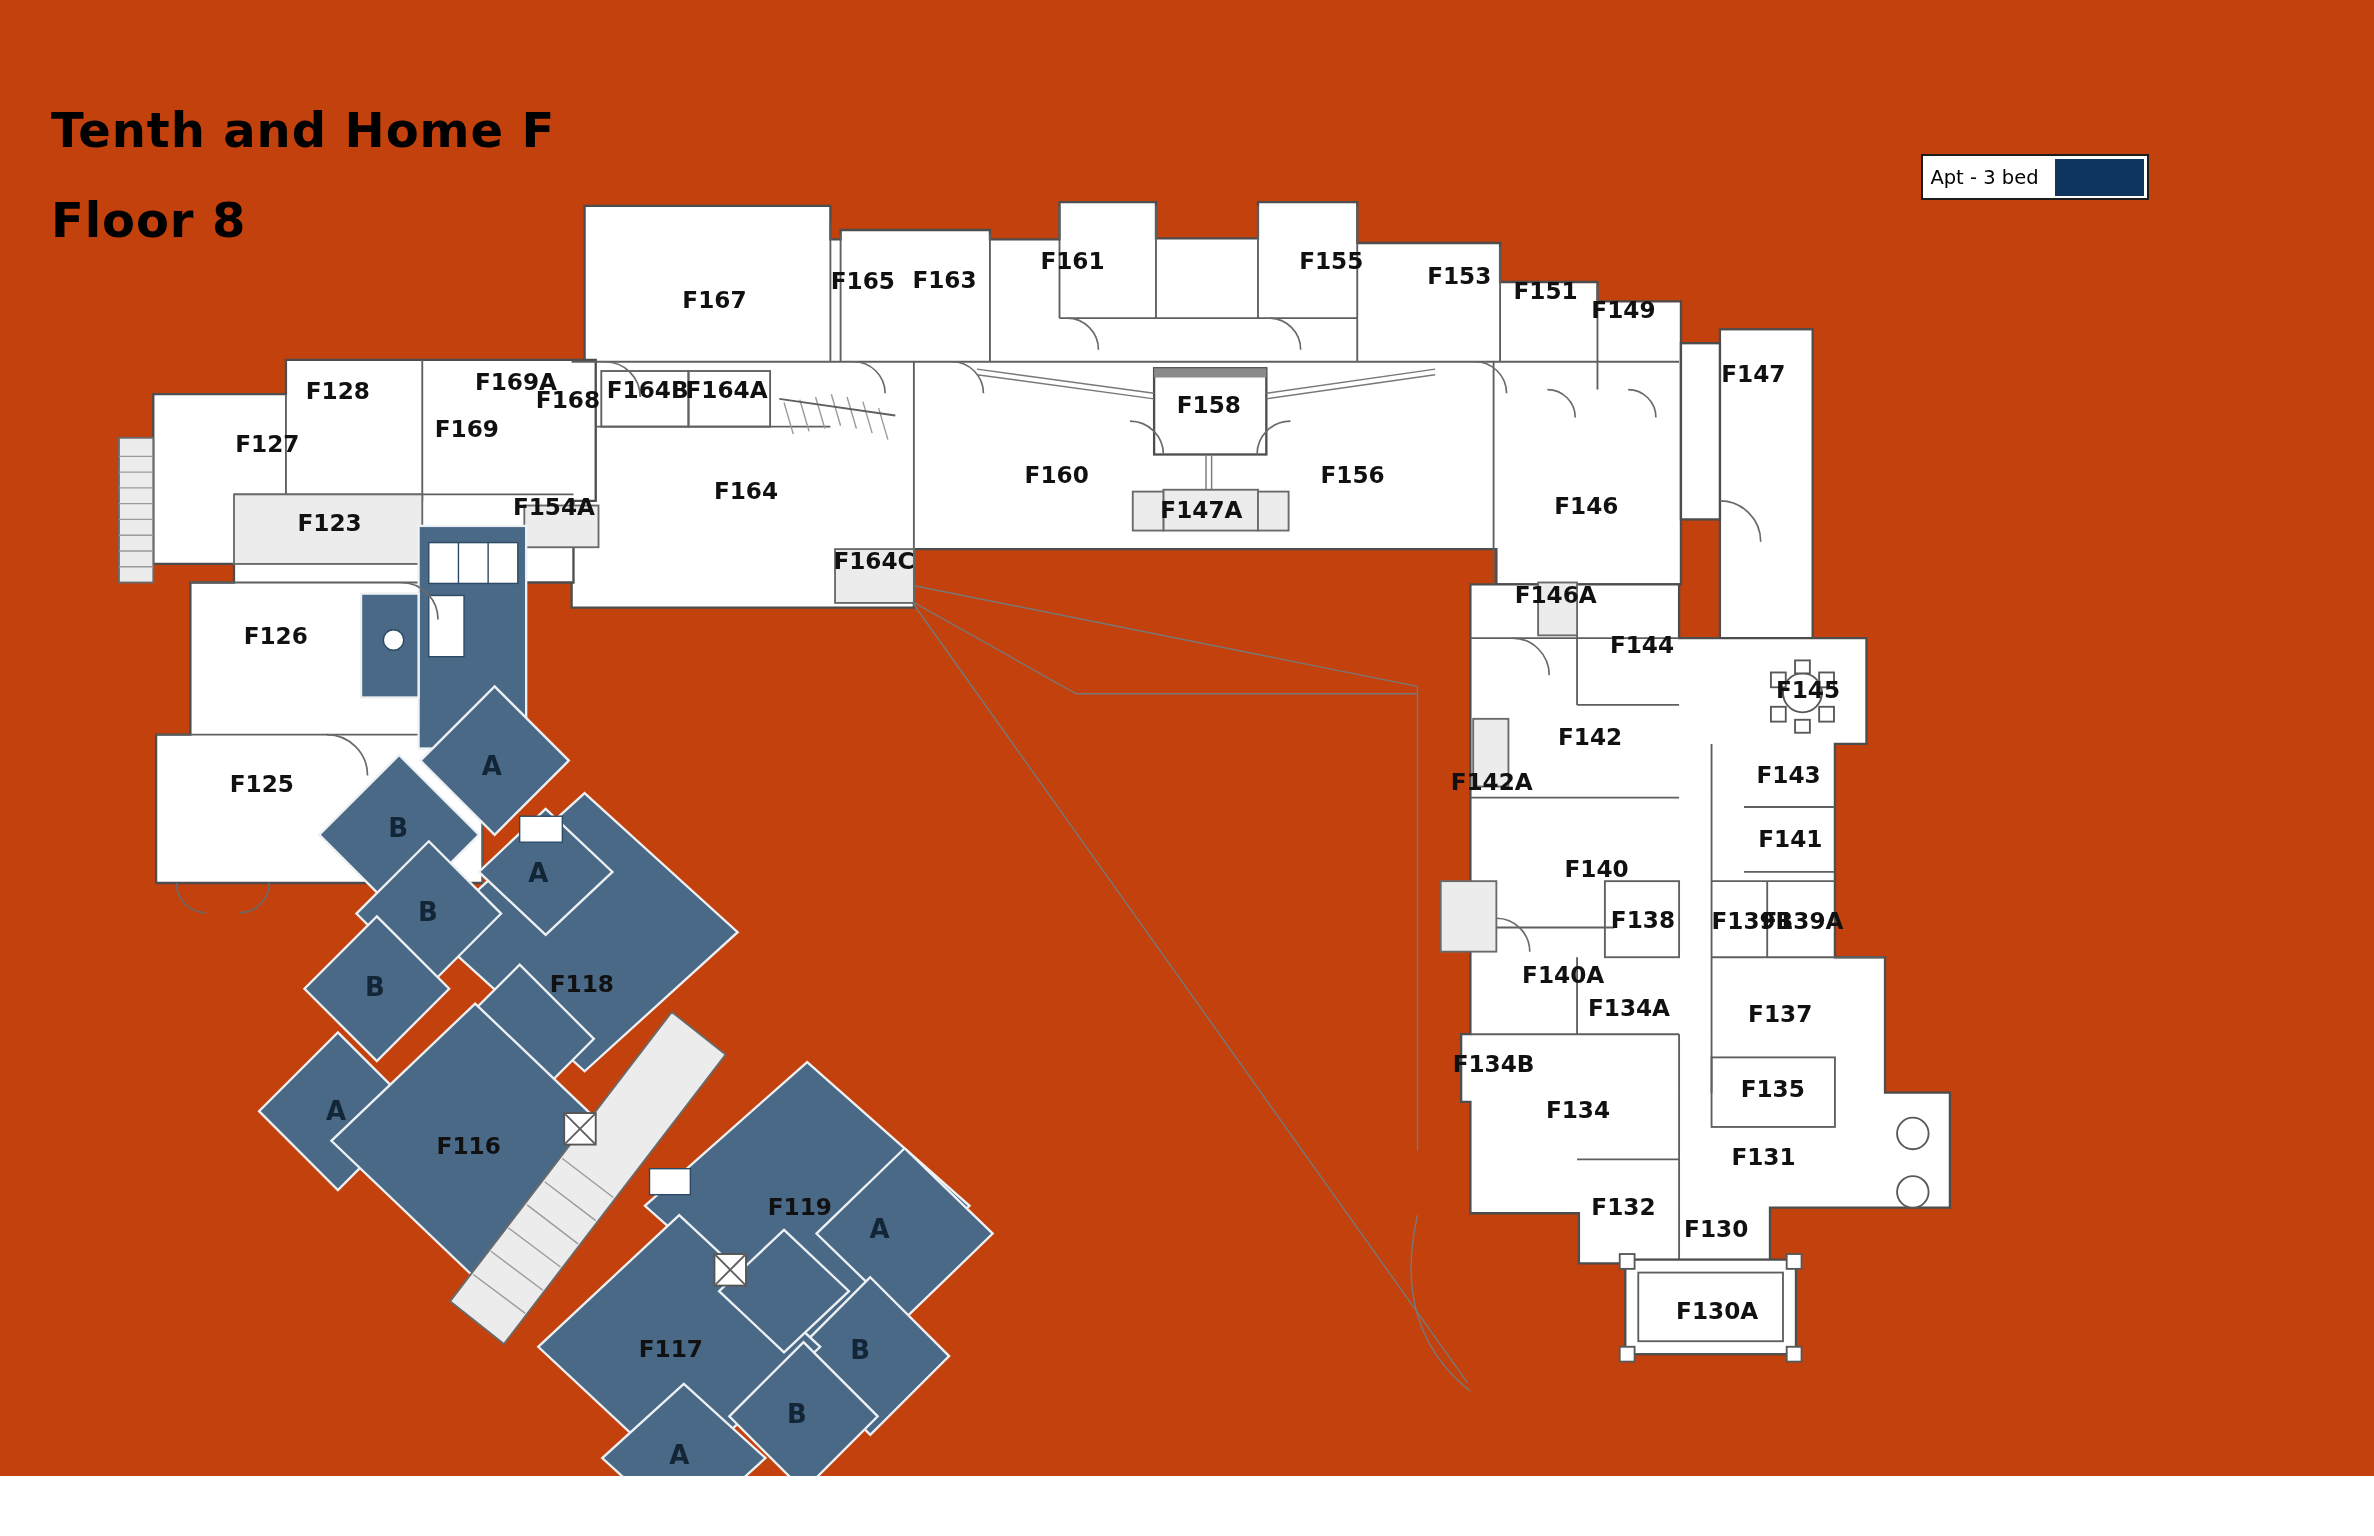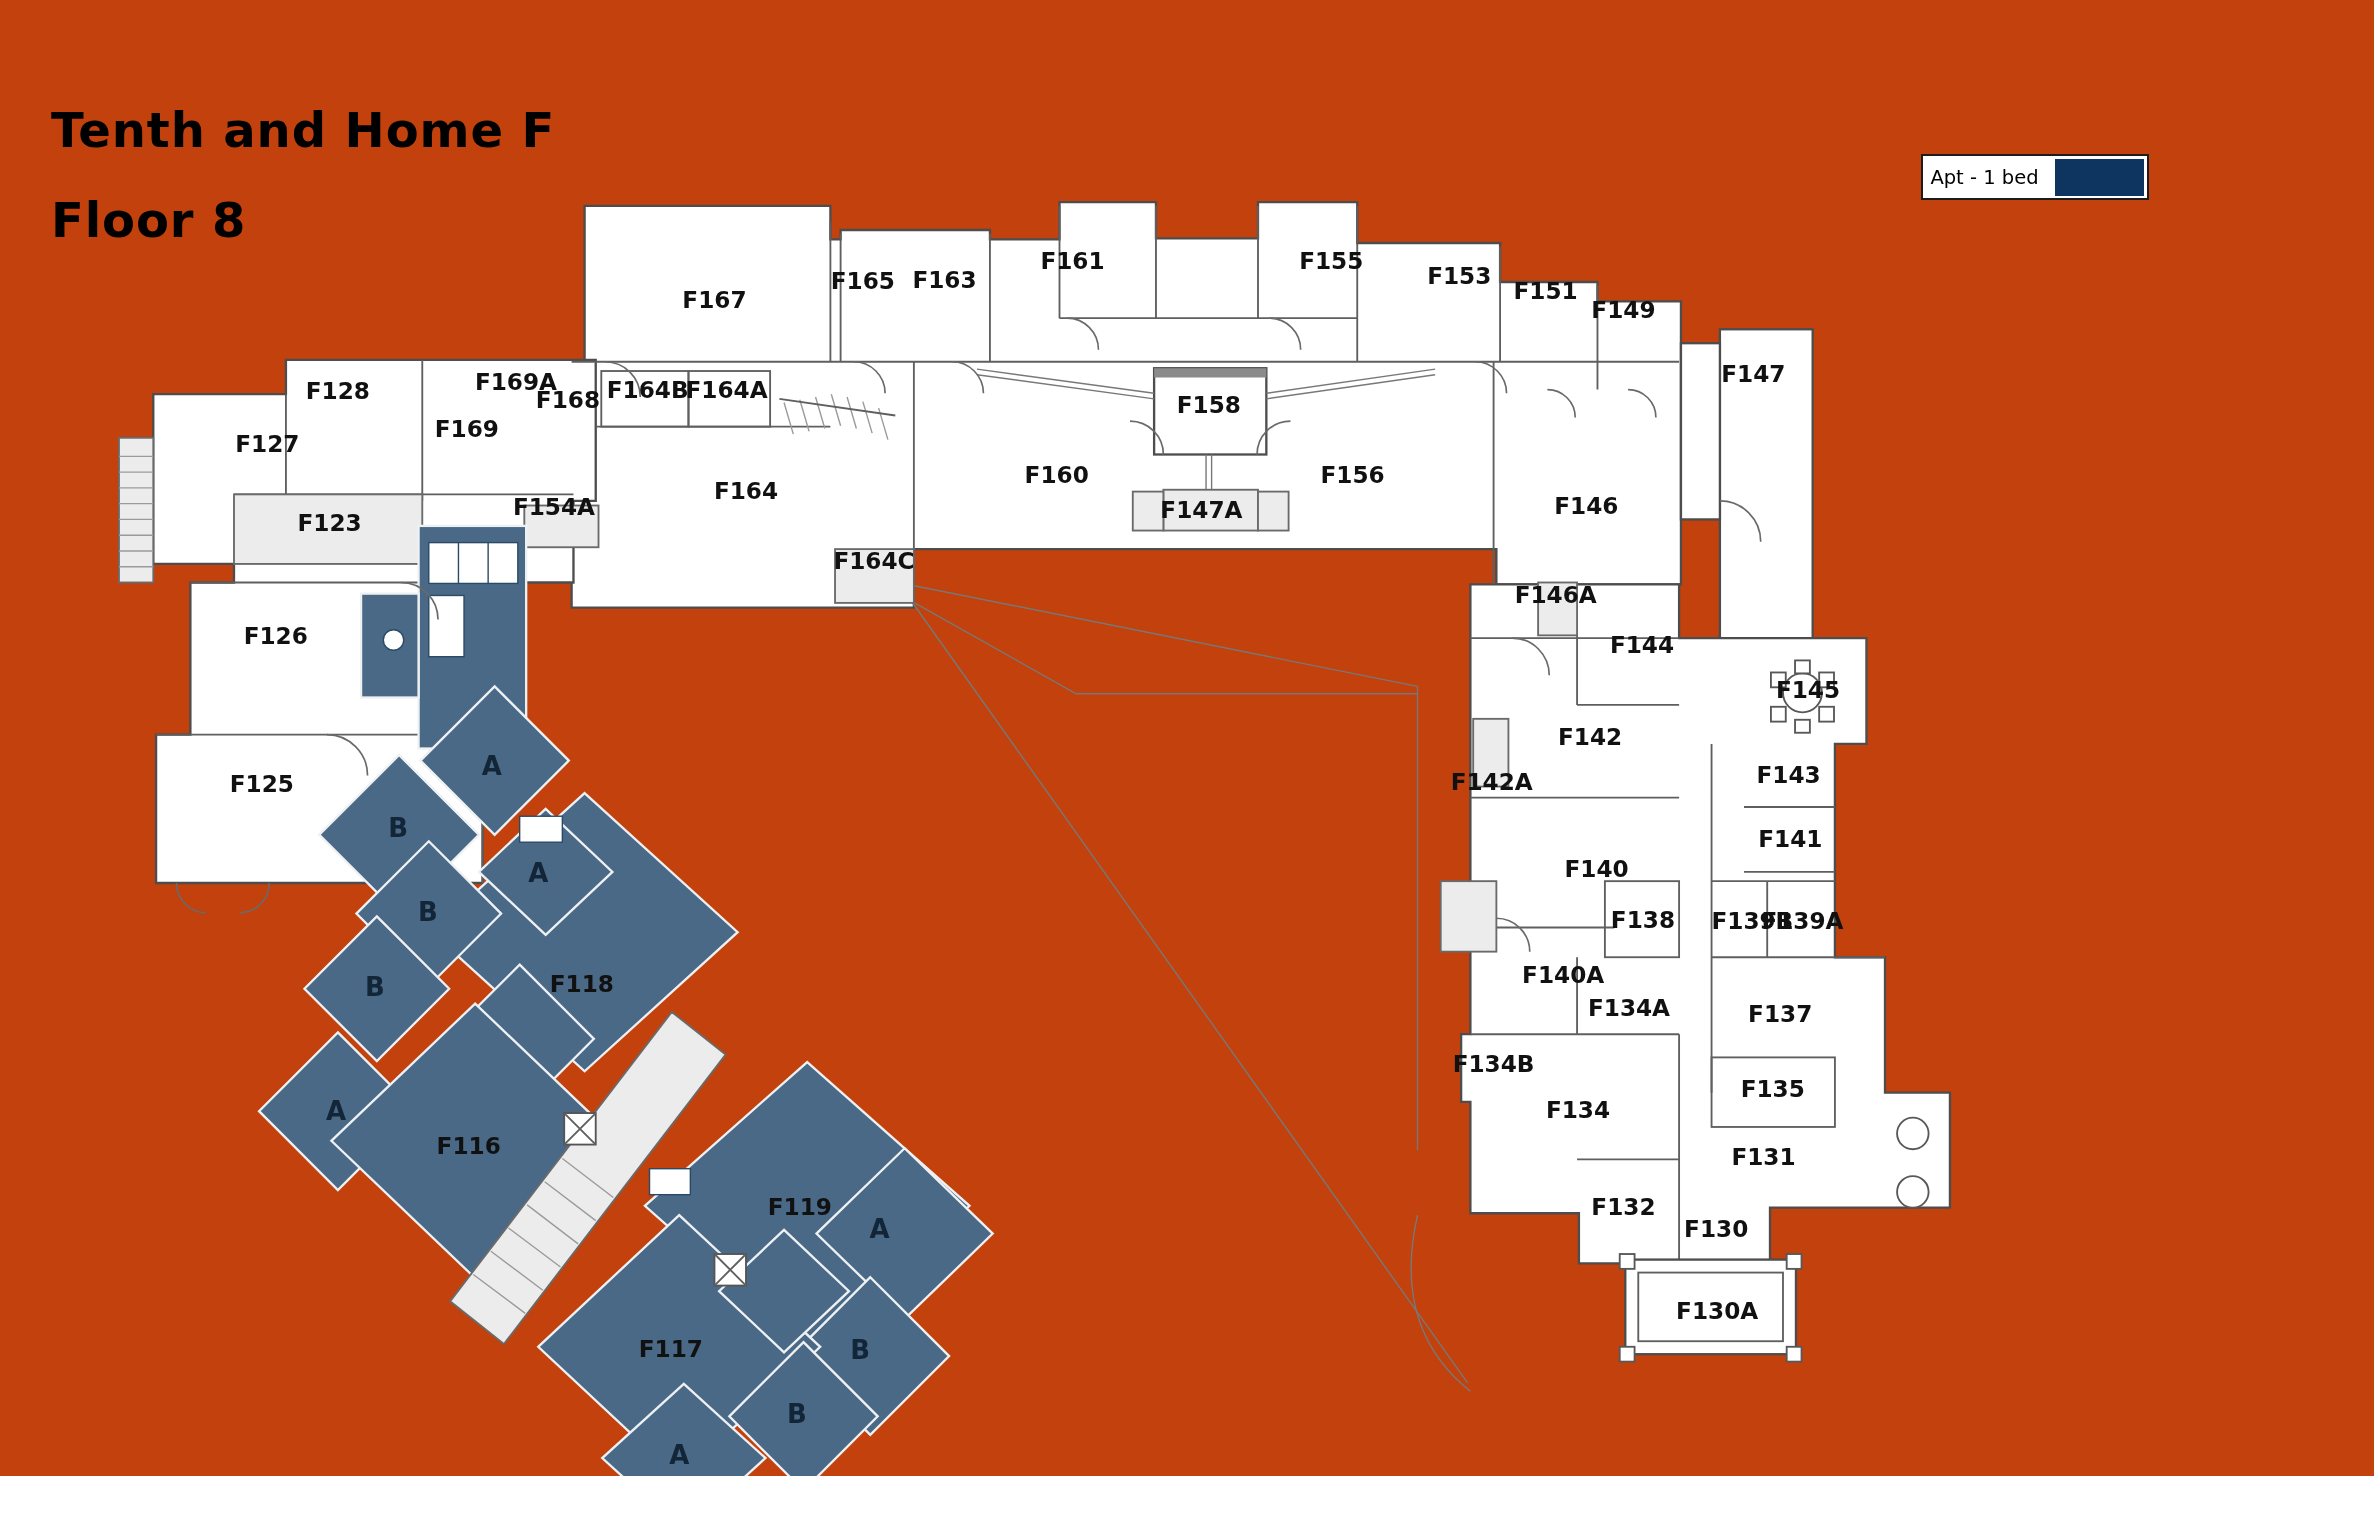--- a/index.html
+++ b/index.html
@@ -33,21 +33,21 @@
 <body>
 
 <div id="stage">
 
   <div class="title">
     <div>Tenth and Home F</div>
     <div>Floor 8</div>
   </div>
 
   <div class="legend">
-    <span class="legend-label">Apt - 1 bed</span>
+    <span class="legend-label">Apt - 3 bed</span>
     <span class="legend-swatch"></span>
   </div>
 
   <svg width="2375" height="1536" viewBox="0 0 2560 1656">
 
     <g>
 
       <path class="wall" d="M630,222 L895,222 L895,258 L906,258 L906,248 L1067,248 L1067,258 L1142,258 L1142,218 L1246,218 L1246,257 L1356,257 L1356,218 L1463,218 L1463,262 L1617,262 L1617,304 L1722,304 L1722,325 L1812,325 L1812,630 L1613,630 L1613,592 L985,592 L985,655 L616,655 L616,455 L630,455 Z"></path>
 
       <rect class="wall" x="1854" y="355" width="100" height="345"></rect>

